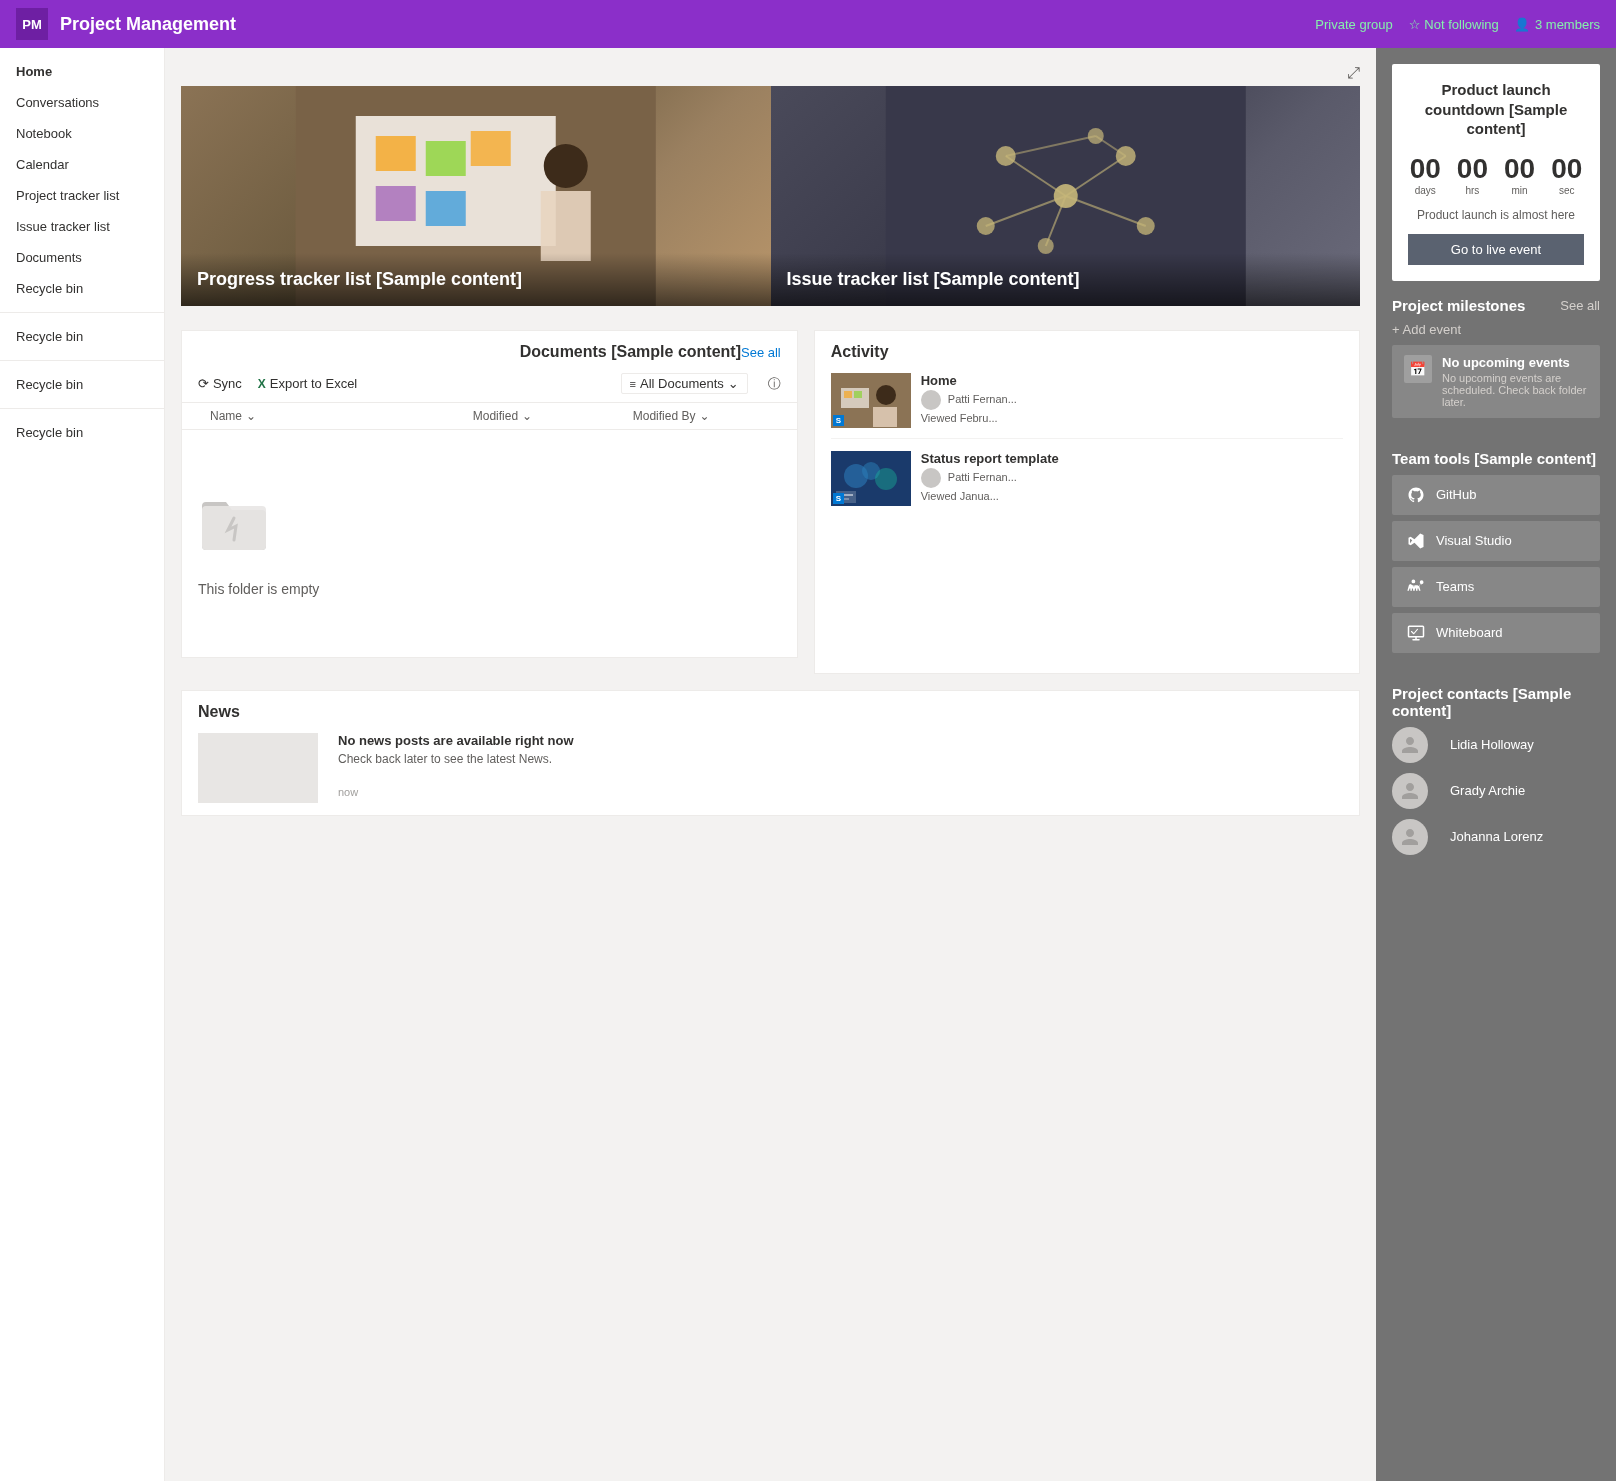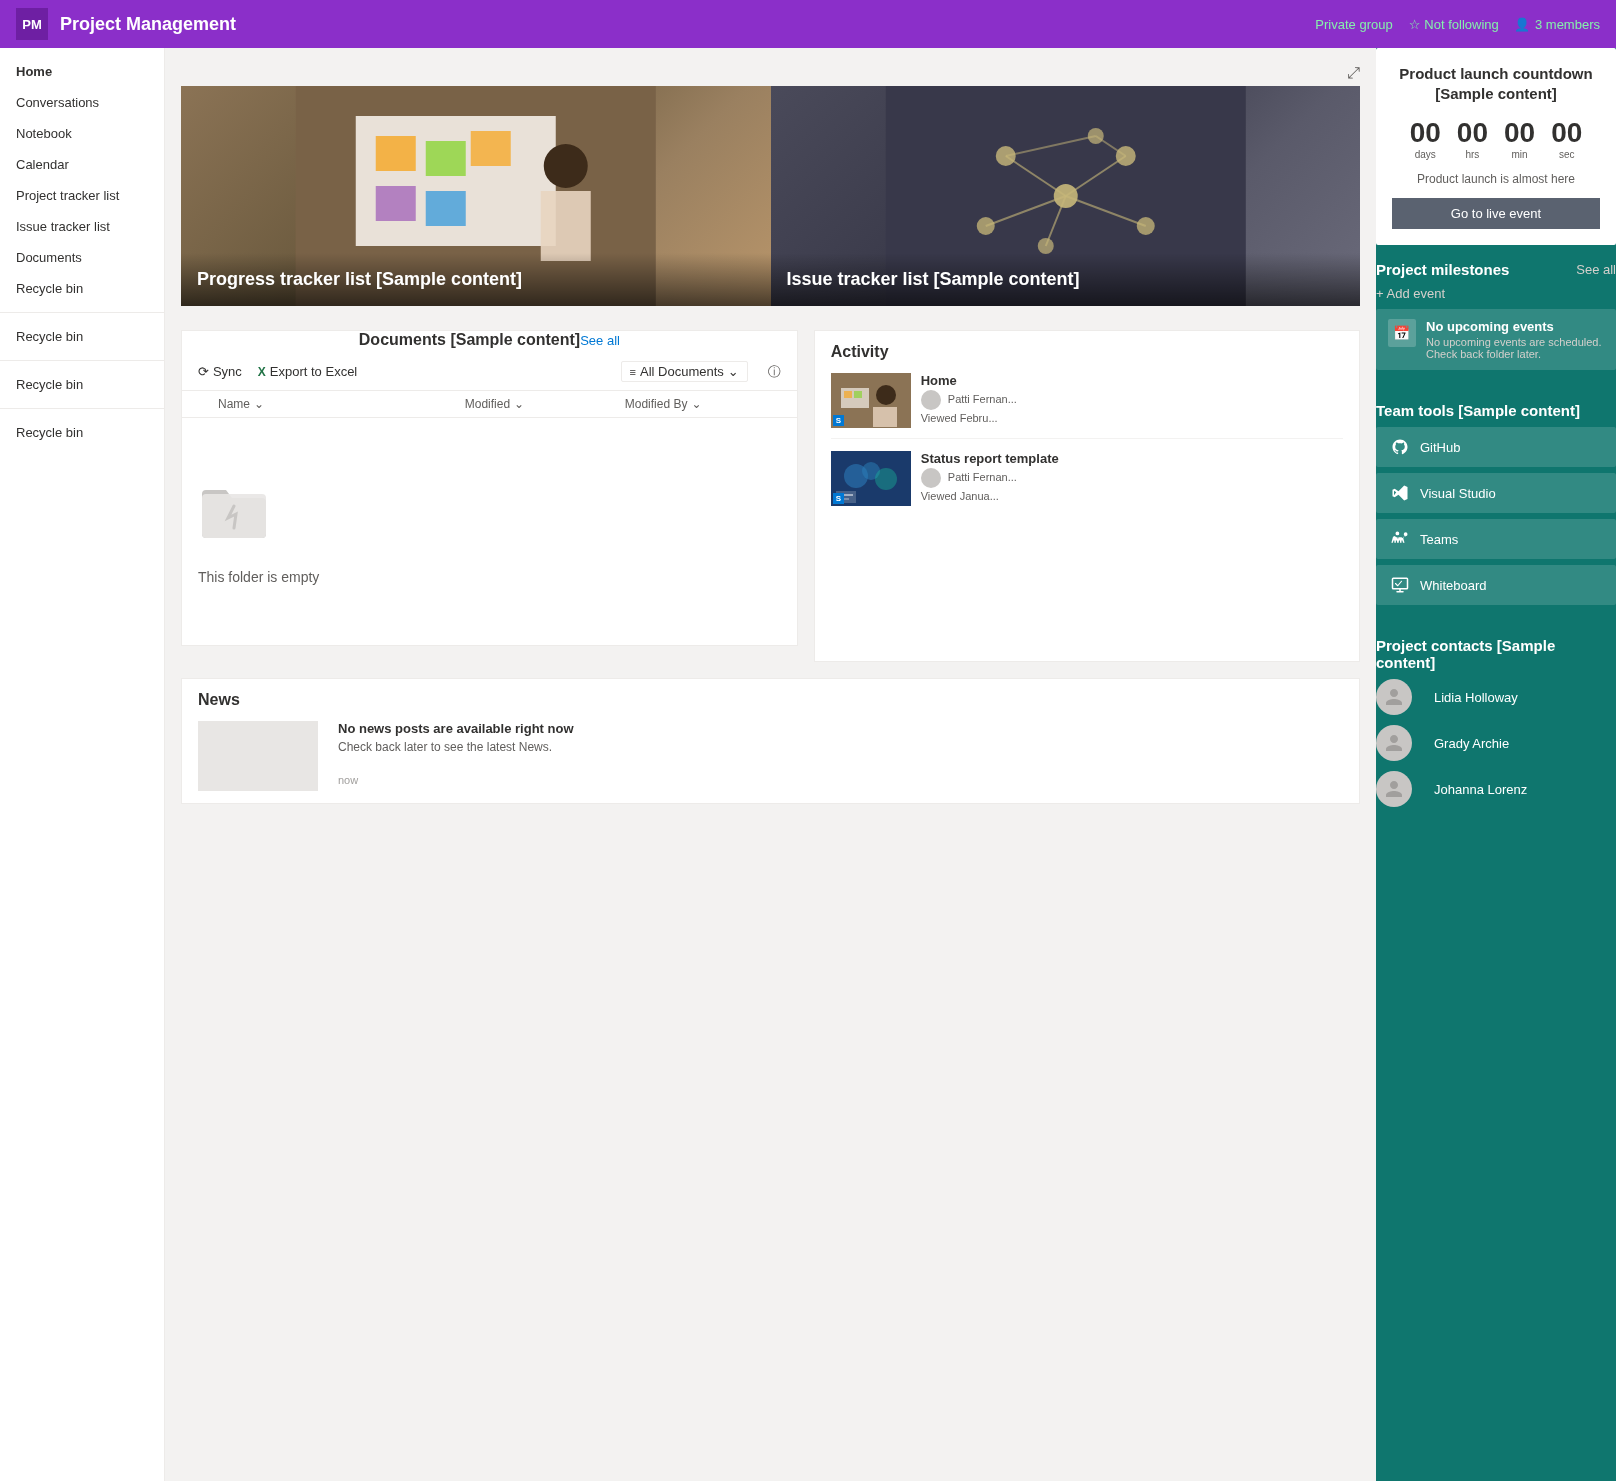--- a/index.html
+++ b/index.html
@@ -23,26 +23,26 @@
     
     .hero-tiles { display: flex; gap: 0; margin-bottom: 24px; }
     .hero-tile { flex: 1; height: 220px; position: relative; overflow: hidden; cursor: pointer; }
     .hero-tile-bg { width: 100%; height: 100%; object-fit: cover; }
     .hero-tile-overlay { position: absolute; bottom: 0; left: 0; right: 0; padding: 16px; background: linear-gradient(transparent, rgba(0,0,0,0.6)); color: white; font-size: 18px; font-weight: 600; }
     .hero-tile-bg-left { background: linear-gradient(135deg, #8b7355 0%, #6b5a3e 40%, #9a8060 70%, #b8956a 100%); }
     .hero-tile-bg-right { background: linear-gradient(135deg, #4a4a5a 0%, #3a3a4a 40%, #5a5a6a 70%, #6a6a7a 100%); }
 
     
     .section-card { background: white; border: 1px solid #edebe9; margin-bottom: 16px; }
-    .section-header { display: flex; align-items: center; justify-content: center; padding: 0 16px 8px; }
+    .section-header { display: flex; align-items: center; justify-content: flex-end; padding: 12px 16px 8px; }
     .section-title { font-size: 16px; font-weight: 600; }
     .see-all-link { color: #0078d4; font-size: 13px; cursor: pointer; }
     .doc-toolbar { display: flex; align-items: center; gap: 16px; padding: 4px 16px 8px; border-bottom: 1px solid #edebe9; font-size: 13px; }
     .doc-toolbar-btn { display: flex; align-items: center; gap: 4px; color: #323130; cursor: pointer; }
-    .doc-col-headers { display: flex; align-items: center; padding: 6px 12px; border-bottom: 1px solid #edebe9; font-size: 12px; color: #605e5c; }
+    .doc-col-headers { display: flex; align-items: center; padding: 6px 4px; border-bottom: 1px solid #edebe9; font-size: 12px; color: #605e5c; }
     .doc-col-icon { width: 24px; }
     .doc-col-name { flex: 1; display: flex; align-items: center; gap: 4px; cursor: pointer; }
     .doc-col-modified { width: 160px; display: flex; align-items: center; gap: 4px; cursor: pointer; }
     .doc-col-modby { width: 160px; display: flex; align-items: center; gap: 4px; cursor: pointer; }
     .empty-folder { display: flex; flex-direction: column; align-items: flex-start; justify-content: center; padding: 60px 16px; color: #605e5c; }
     .empty-folder-icon { font-size: 64px; margin-bottom: 12px; color: #c8c6c4; }
     .empty-folder-text { font-size: 14px; color: #605e5c; }
 
     
     .two-col { display: flex; gap: 16px; margin-bottom: 16px; }
@@ -60,21 +60,21 @@
     .news-section { background: white; border: 1px solid #edebe9; margin-bottom: 16px; padding: 12px 16px; }
     .news-title { font-size: 16px; font-weight: 600; margin-bottom: 12px; }
     .news-item { display: flex; gap: 20px; }
     .news-thumb { width: 120px; height: 70px; background: #e8e6e4; flex-shrink: 0; }
     .news-info { flex: 1; }
     .news-item-title { font-size: 13px; font-weight: 600; color: #323130; margin-bottom: 4px; }
     .news-item-desc { font-size: 12px; color: #605e5c; }
     .news-item-time { font-size: 11px; color: #a19f9d; margin-top: 20px; }
 
     
-    .right-sidebar { width: 240px; background: #0f766e; flex-shrink: 0; overflow-y: auto; padding: 0; color: white; }
+    .right-sidebar { width: 240px; background: #737373; flex-shrink: 0; overflow-y: auto; padding: 16px; color: white; }
 
     
     .countdown-widget { background: white; color: #323130; border-radius: 2px; padding: 16px; margin-bottom: 16px; text-align: center; }
     .countdown-widget-title { font-size: 15px; font-weight: 600; margin-bottom: 16px; line-height: 1.3; }
     .countdown-numbers { display: flex; justify-content: center; gap: 16px; margin-bottom: 12px; }
     .countdown-unit { display: flex; flex-direction: column; align-items: center; }
     .countdown-num { font-size: 28px; font-weight: 600; line-height: 1; }
     .countdown-label { font-size: 10px; color: #605e5c; margin-top: 2px; }
     .countdown-subtitle { font-size: 12px; color: #605e5c; margin-bottom: 12px; }
     .countdown-btn { background: #5a6270; color: white; border: none; padding: 8px 16px; font-size: 13px; cursor: pointer; width: 100%; }

